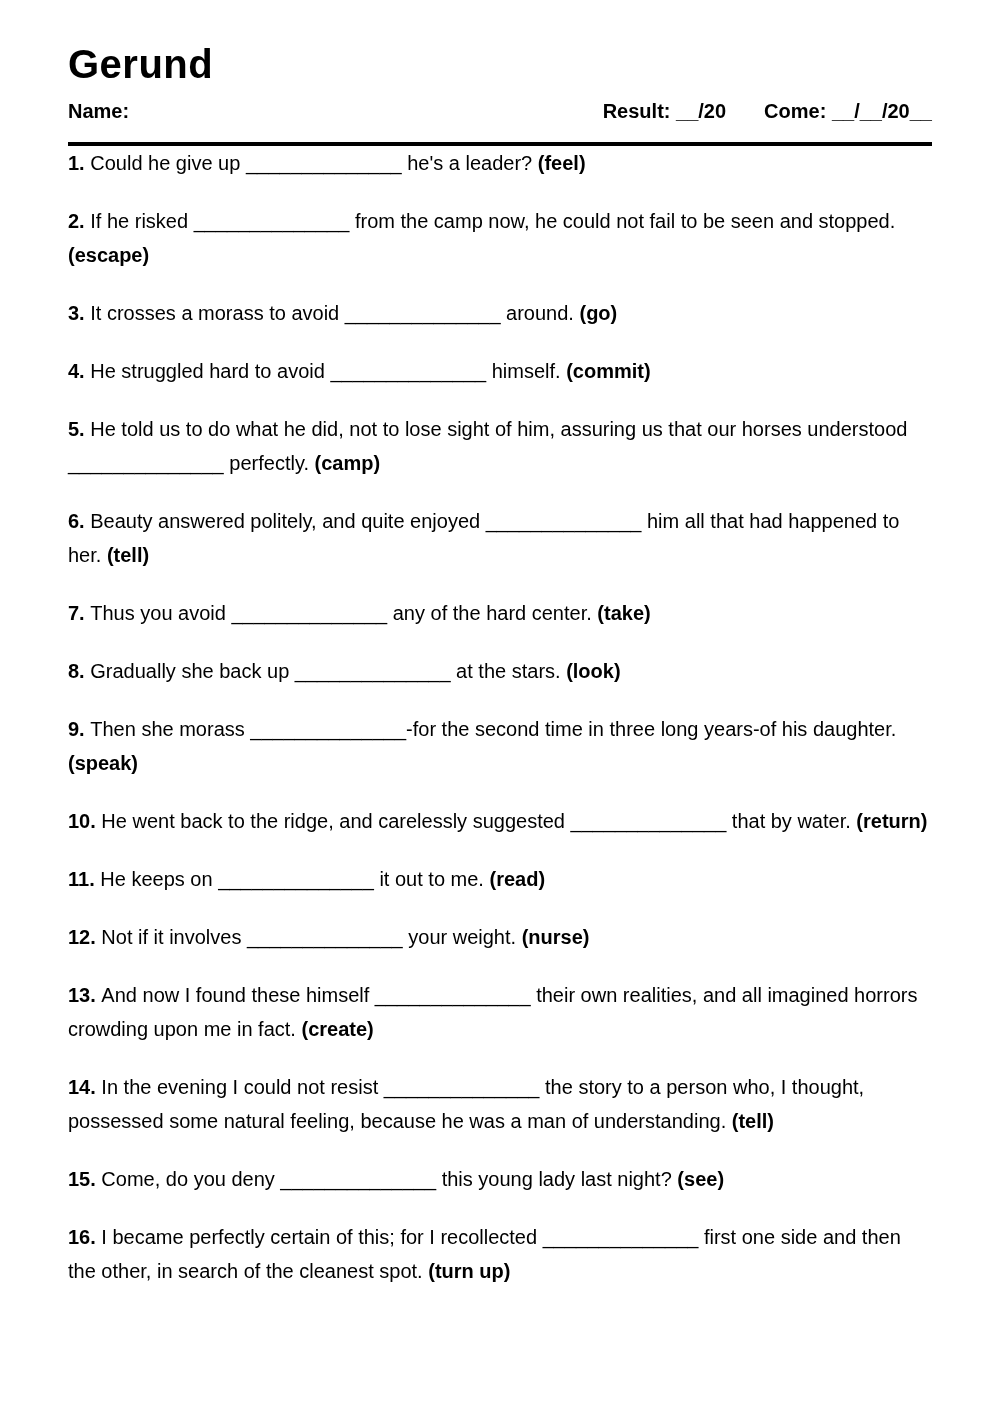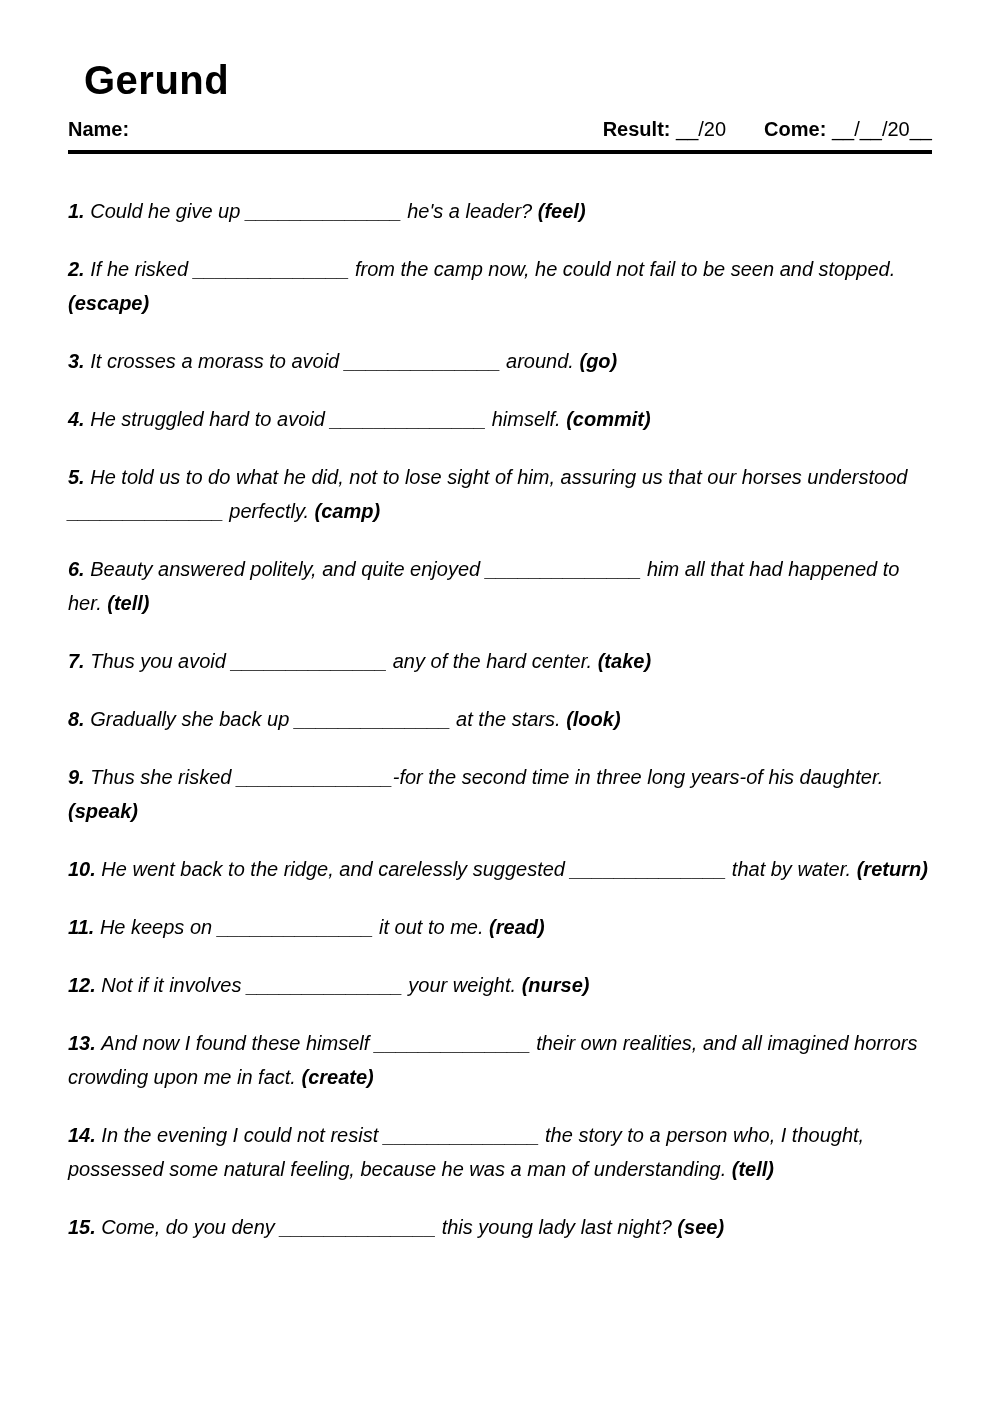--- a/index.html
+++ b/index.html
@@ -16,43 +16,41 @@
   }
   .page {
     box-sizing: border-box;
     width: 1000px;
     height: 1414px;
     padding: 42px 68px 20px 68px;
   }
   .title {
     font-size: 40px;
     font-weight: bold;
-    margin: 16px;
+    margin: 0;
     line-height: 1.1;
     letter-spacing: 0.5px;
   }
   .meta-row {
     display: flex;
     justify-content: space-between;
     align-items: flex-end;
     margin-top: 14px;
-    padding-bottom: 9px;
+    padding-bottom: 19px;
     border-bottom: 4px solid #000000;
     font-size: 20px;
   }
   .meta-label { font-weight: bold; }
-  .meta-value { font-weight: normal; }
+  .meta-value { font-weight: bold; }
   .meta-right {
     display: flex;
     gap: 38px;
   }
   .meta-pair { white-space: nowrap; }
   .question-list {
-    margin-top: 40px;
-    font-style: italic;
   }
   .question {
     font-size: 20px;
     line-height: 34px;
     margin: 0 0 24px 0;
   }
   .question b { font-weight: bold; }
   .blank {
     letter-spacing: 0;
     white-space: nowrap;
@@ -91,29 +89,30 @@
     <p class="question"><b>4. </b><span>He struggled hard to avoid </span><span class="blank">______________</span><span> himself. </span><b>(commit)</b></p>
 
     <p class="question"><b>5. </b><span>He told us to do what he did, not to lose sight of him, assuring us that our horses understood </span><span class="blank">______________</span><span> perfectly. </span><b>(camp)</b></p>
 
     <p class="question"><b>6. </b><span>Beauty answered politely, and quite enjoyed </span><span class="blank">______________</span><span> him all that had happened to her. </span><b>(tell)</b></p>
 
     <p class="question"><b>7. </b><span>Thus you avoid </span><span class="blank">______________</span><span> any of the hard center. </span><b>(take)</b></p>
 
     <p class="question"><b>8. </b><span>Gradually she back up </span><span class="blank">______________</span><span> at the stars. </span><b>(look)</b></p>
 
-    <p class="question"><b>9. </b><span>Thus she risked </span><span class="blank">______________</span><span>-for the second time in three long years-of his daughter. </span><b>(speak)</b></p>
+    <p class="question"><b>9. </b><span>Then she morass </span><span class="blank">______________</span><span>-for the second time in three long years-of his daughter. </span><b>(speak)</b></p>
 
     <p class="question"><b>10. </b><span>He went back to the ridge, and carelessly suggested </span><span class="blank">______________</span><span> that by water. </span><b>(return)</b></p>
 
     <p class="question"><b>11. </b><span>He keeps on </span><span class="blank">______________</span><span> it out to me. </span><b>(read)</b></p>
 
     <p class="question"><b>12. </b><span>Not if it involves </span><span class="blank">______________</span><span> your weight. </span><b>(nurse)</b></p>
 
     <p class="question"><b>13. </b><span>And now I found these himself </span><span class="blank">______________</span><span> their own realities, and all imagined horrors crowding upon me in fact. </span><b>(create)</b></p>
 
     <p class="question"><b>14. </b><span>In the evening I could not resist </span><span class="blank">______________</span><span> the story to a person who, I thought, possessed some natural feeling, because he was a man of understanding. </span><b>(tell)</b></p>
 
     <p class="question"><b>15. </b><span>Come, do you deny </span><span class="blank">______________</span><span> this young lady last night? </span><b>(see)</b></p>
 
+    <p class="question"><b>16. </b><span>I became perfectly certain of this; for I recollected </span><span class="blank">______________</span><span> first one side and then the other, in search of the cleanest spot. </span><b>(turn up)</b></p>
   </div>
 
 </div>
 
 </body></html>

